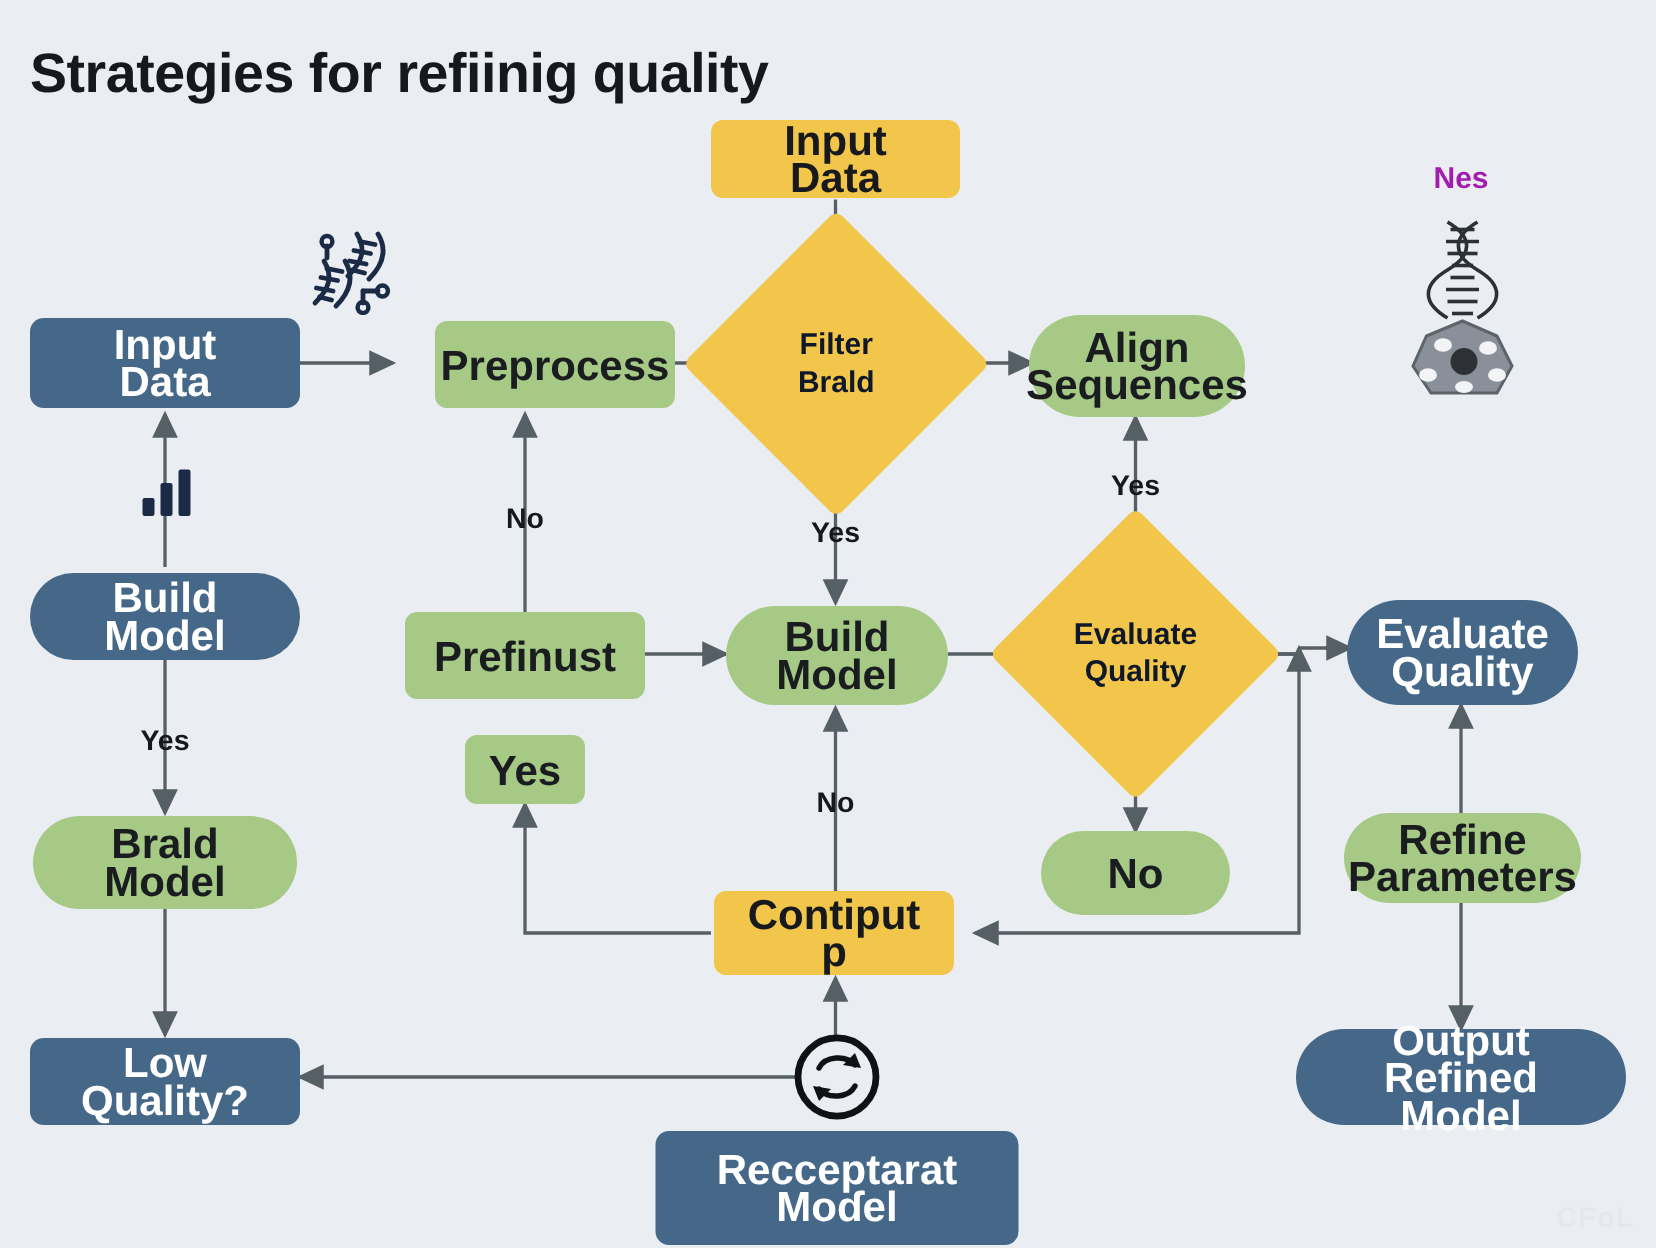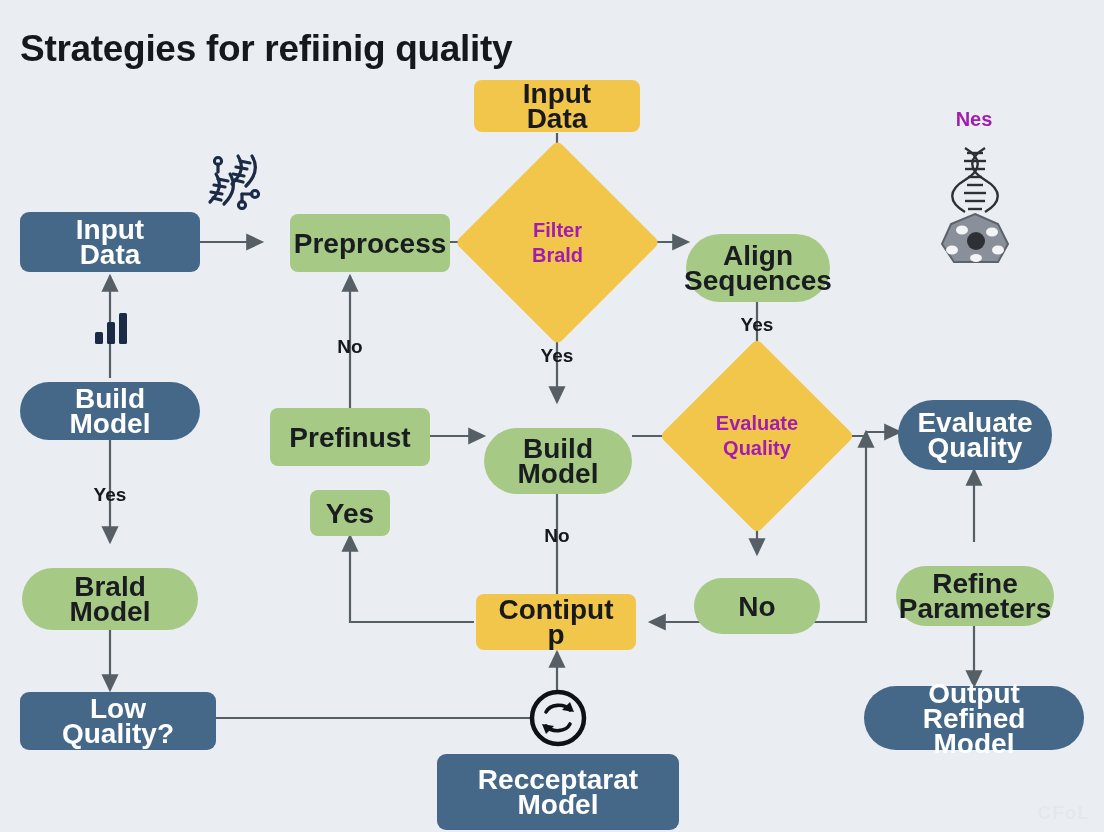--- a/index.html
+++ b/index.html
@@ -29,37 +29,37 @@
     text-align:center;
     font-size:28px;line-height:25px;
     font-weight:600;
     box-sizing:border-box;
     padding:4px 26px;
     z-index:3;
   }
   .blue{background:#456889;color:#ffffff;border-radius:9px;}
   .blue.pill{border-radius:40px;}
   .green{background:#a7c986;color:#1a1d20;border-radius:8px;}
-  .green.pill{border-radius:40px;margin-top:24px;}
+  .green.pill{border-radius:40px;}
   .yellow{background:#f2c64a;color:#17191c;border-radius:8px;}
 
   
   .diamond{
     position:absolute;z-index:3;
     display:flex;align-items:center;justify-content:center;
   }
   .diamond .dshape{
     position:absolute;left:0;top:0;width:100%;height:100%;
     background:#f2c64a;
     transform:rotate(45deg);
     border-radius:6px;
   }
   .diamond .dlabel{
     position:relative;z-index:2;
-    font-size:20px;line-height:25px;font-weight:600;color:#a21caf;
+    font-size:20px;line-height:25px;font-weight:600;color:#0f172a;
     text-align:center;
   }
 
   
   .elabel{
     position:absolute;z-index:3;
     font-size:19px;font-weight:600;color:#15181c;
     text-align:center;
   }
 
@@ -228,21 +228,21 @@
 
   <div class="node blue pill" style="left:20px;top:382px;width:180px;height:58px;">
     <span>Build Model</span>
   </div>
 
   <div class="node green pill" style="left:22px;top:544px;width:176px;height:62px;flex-direction:column;">
     <span>Brald</span>
     <span>Model</span>
   </div>
 
-  <div class="node blue" style="left:20px;top:692px;width:196px;height:58px;">
+  <div class="node blue" style="left:20px;top:692px;width:180px;height:58px;">
     <span>Low Quality?</span>
   </div>
 
   <div class="elabel" style="left:70px;top:484px;width:80px;">Yes</div>
 
   <div class="node green" style="left:270px;top:214px;width:160px;height:58px;margin-left:20px;">
     <span>Preprocess</span>
   </div>
 
   <div class="node green" style="left:270px;top:408px;width:160px;height:58px;">

